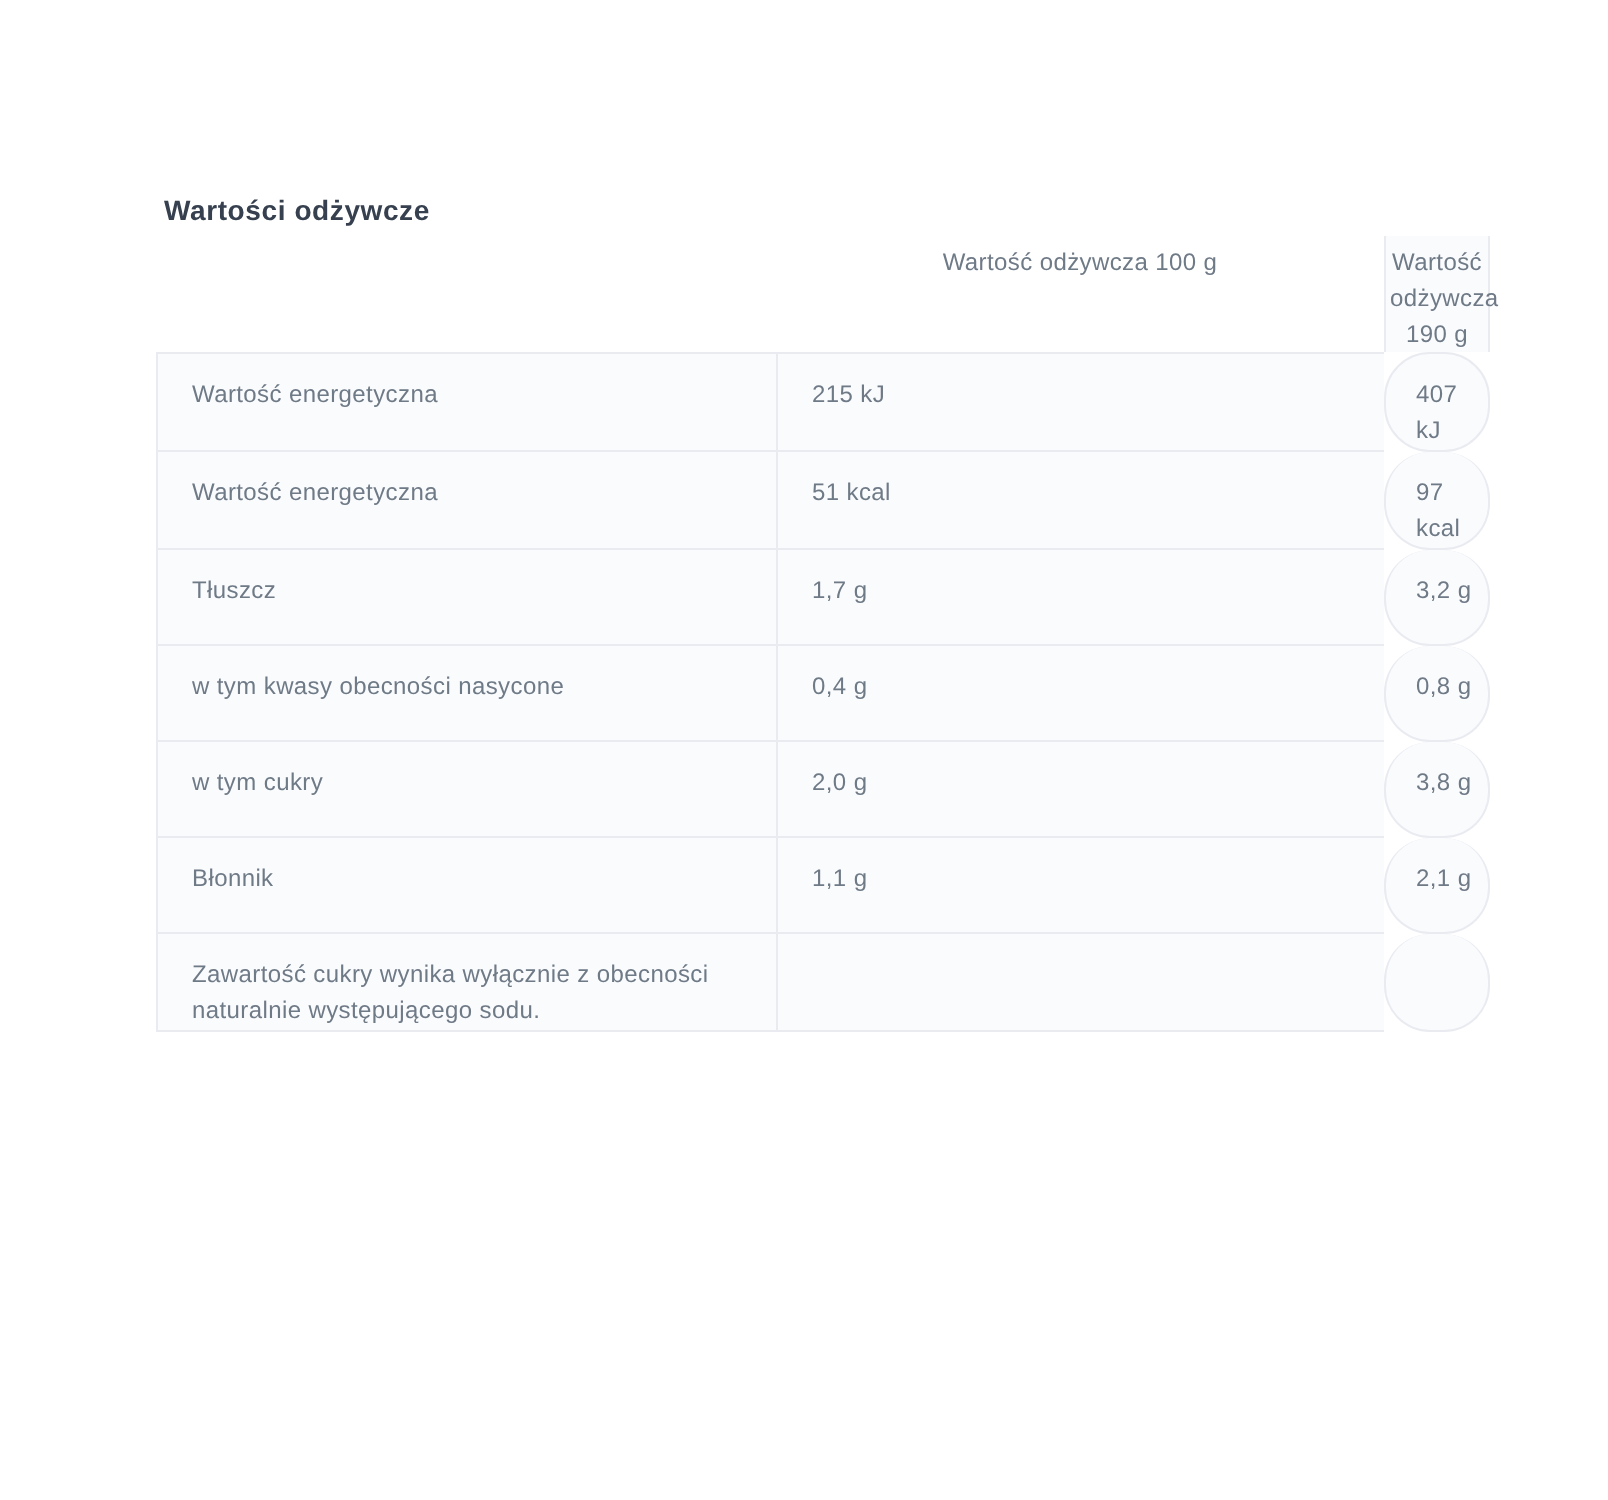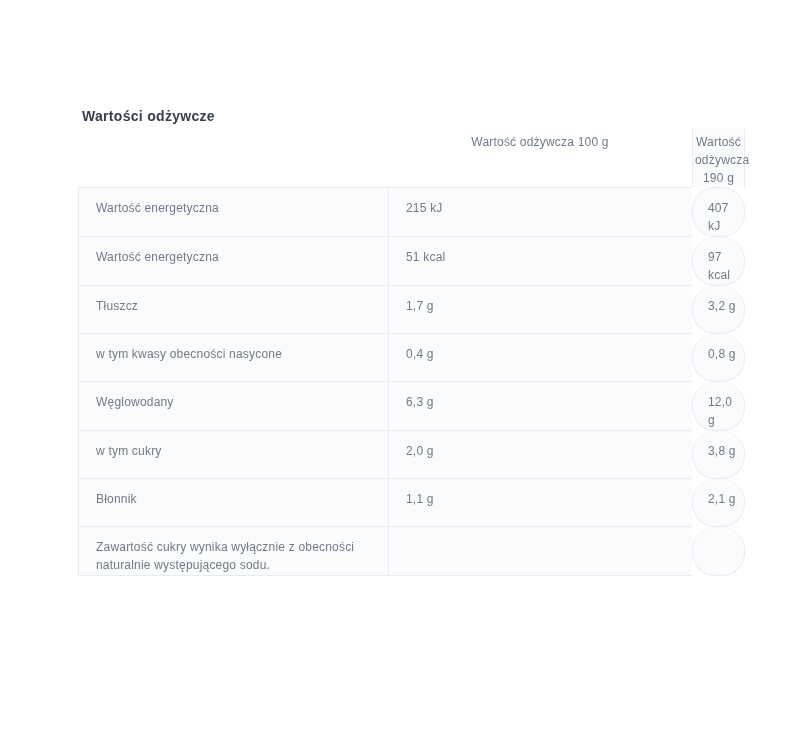--- a/index.html
+++ b/index.html
@@ -15,21 +15,21 @@
     padding: 0;
     width: 804px;
     height: 750px;
     background: var(--page-background);
     font-family: "Liberation Sans", sans-serif;
     overflow: hidden;
   }
   .panel {
     position: absolute;
     left: 78px;
-    top: 107px;
+    top: 96px;
     width: 667px;
   }
   .title {
     margin: 0 0 0 4px;
     font-size: 14px;
     font-weight: bold;
     line-height: 18px;
     letter-spacing: 0.3px;
     color: var(--title-text);
   }
@@ -119,25 +119,20 @@
     <td class="v100">1,7 g</td>
     <td class="v190">3,2 g</td>
   </tr>
 
   <tr>
     <td class="label">w tym kwasy obecności nasycone</td>
     <td class="v100">0,4 g</td>
     <td class="v190">0,8 g</td>
   </tr>
 
-  <tr>
-    <td class="label">Węglowodany</td>
-    <td class="v100">6,3 g</td>
-    <td class="v190">12,0 g</td>
-  </tr>
 
   <tr>
     <td class="label">w tym cukry</td>
     <td class="v100">2,0 g</td>
     <td class="v190">3,8 g</td>
   </tr>
 
   <tr>
     <td class="label">Błonnik</td>
     <td class="v100">1,1 g</td>

